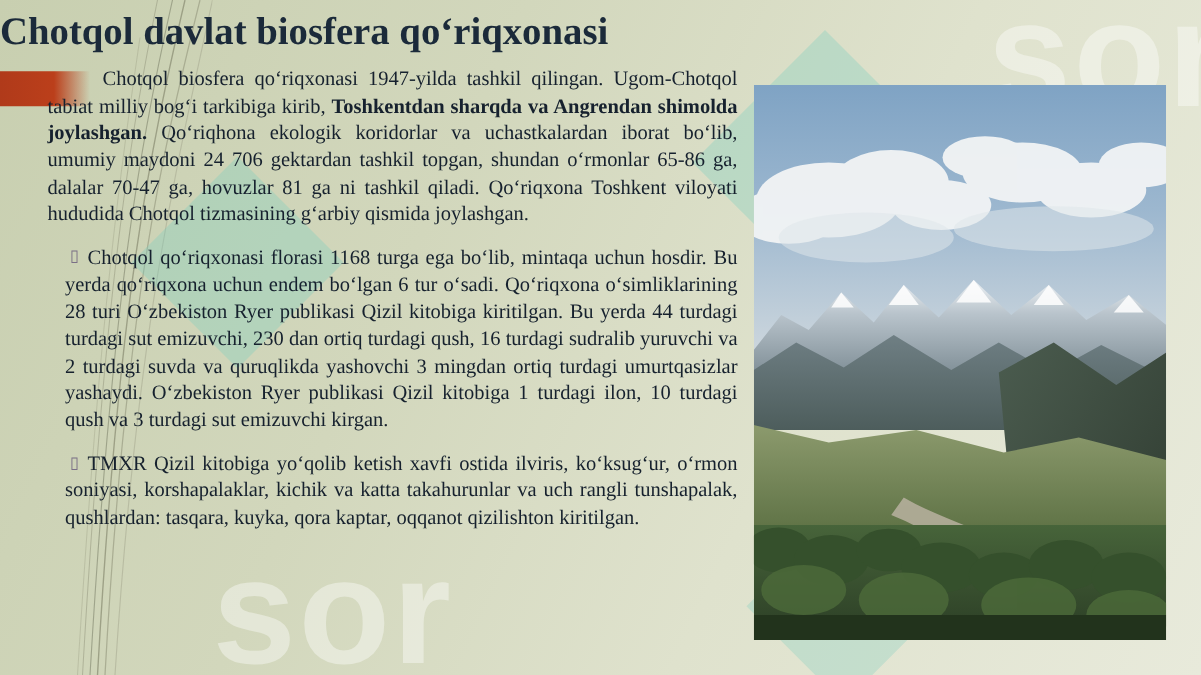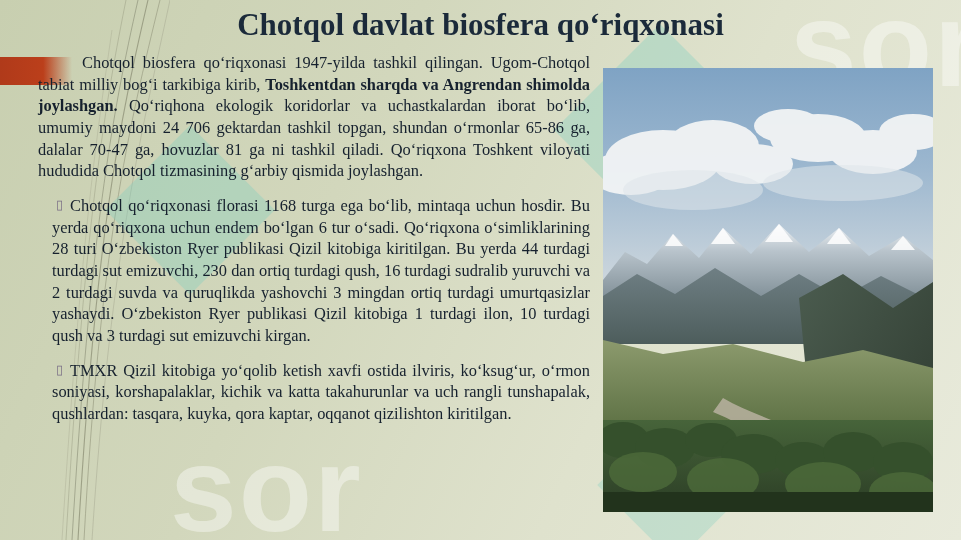--- a/index.html
+++ b/index.html
@@ -54,21 +54,21 @@
     font-weight: bold;
     color: rgba(255,255,255,0.40);
     font-size: 120px;
     letter-spacing: 2px;
   }
   .title {
     position: absolute;
     top: 7px;
     left: 0;
     width: 961px;
-    text-align: center;
+    text-align: left;
     font-size: 31px;
     font-weight: bold;
     color: #1b2a3a;
     font-family: "Liberation Serif", serif;
   }
   .body-col {
     position: absolute;
     left: 38px;
     top: 52px;
     width: 552px;

